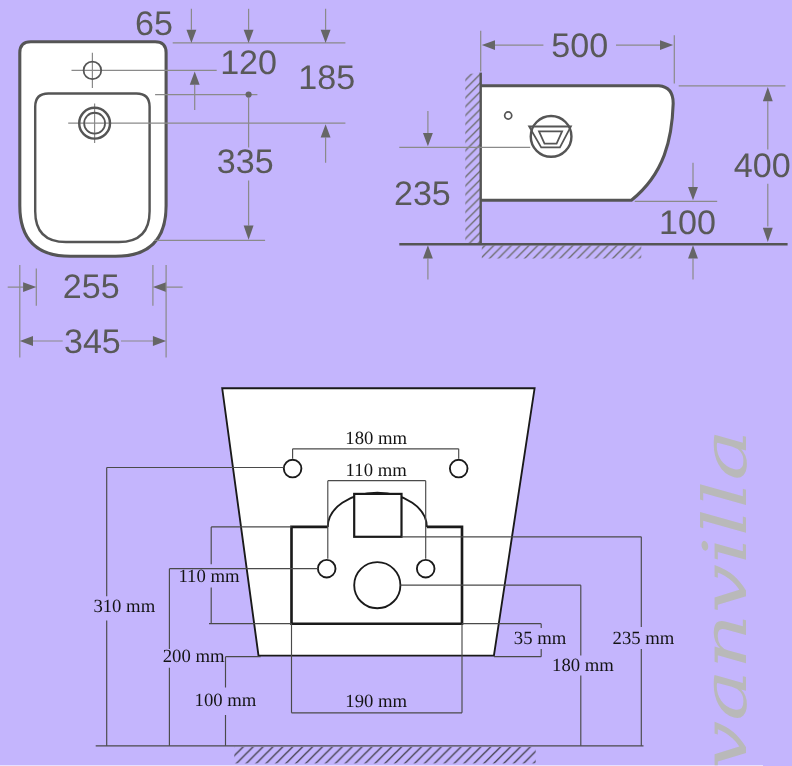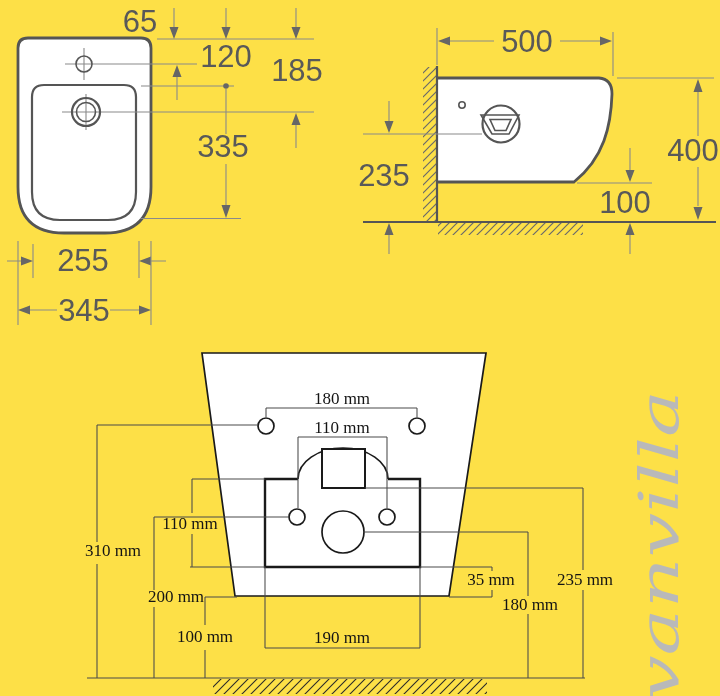--- a/index.html
+++ b/index.html
@@ -1,16 +1,16 @@
 <!DOCTYPE html>
 <html><head>
 <meta charset="utf-8">
 <style>
   html,body{margin:0;padding:0;background:#ffffff;}
-  .sheet{position:relative;width:720px;height:696px;background:#fde047;overflow:hidden;
+  .sheet{position:relative;width:720px;height:696px;background:#c4b5fd;overflow:hidden;
          font-family:"Liberation Sans",sans-serif;}
   svg{position:absolute;left:0;top:0;}
   .olw {stroke:#555;stroke-width:2.8;fill:#fff;}
   .ol2 {stroke:#555;stroke-width:2.2;fill:none;}
   .ol3 {stroke:#555;stroke-width:1.6;fill:none;}
   .dl  {stroke:#8a8a8a;stroke-width:1.1;fill:none;}
   .ar  {fill:#666;stroke:none;}
   .dot {fill:#666;stroke:none;}
   .t1  {font:31px "Liberation Sans",sans-serif;fill:#595959;text-anchor:middle;}
   

